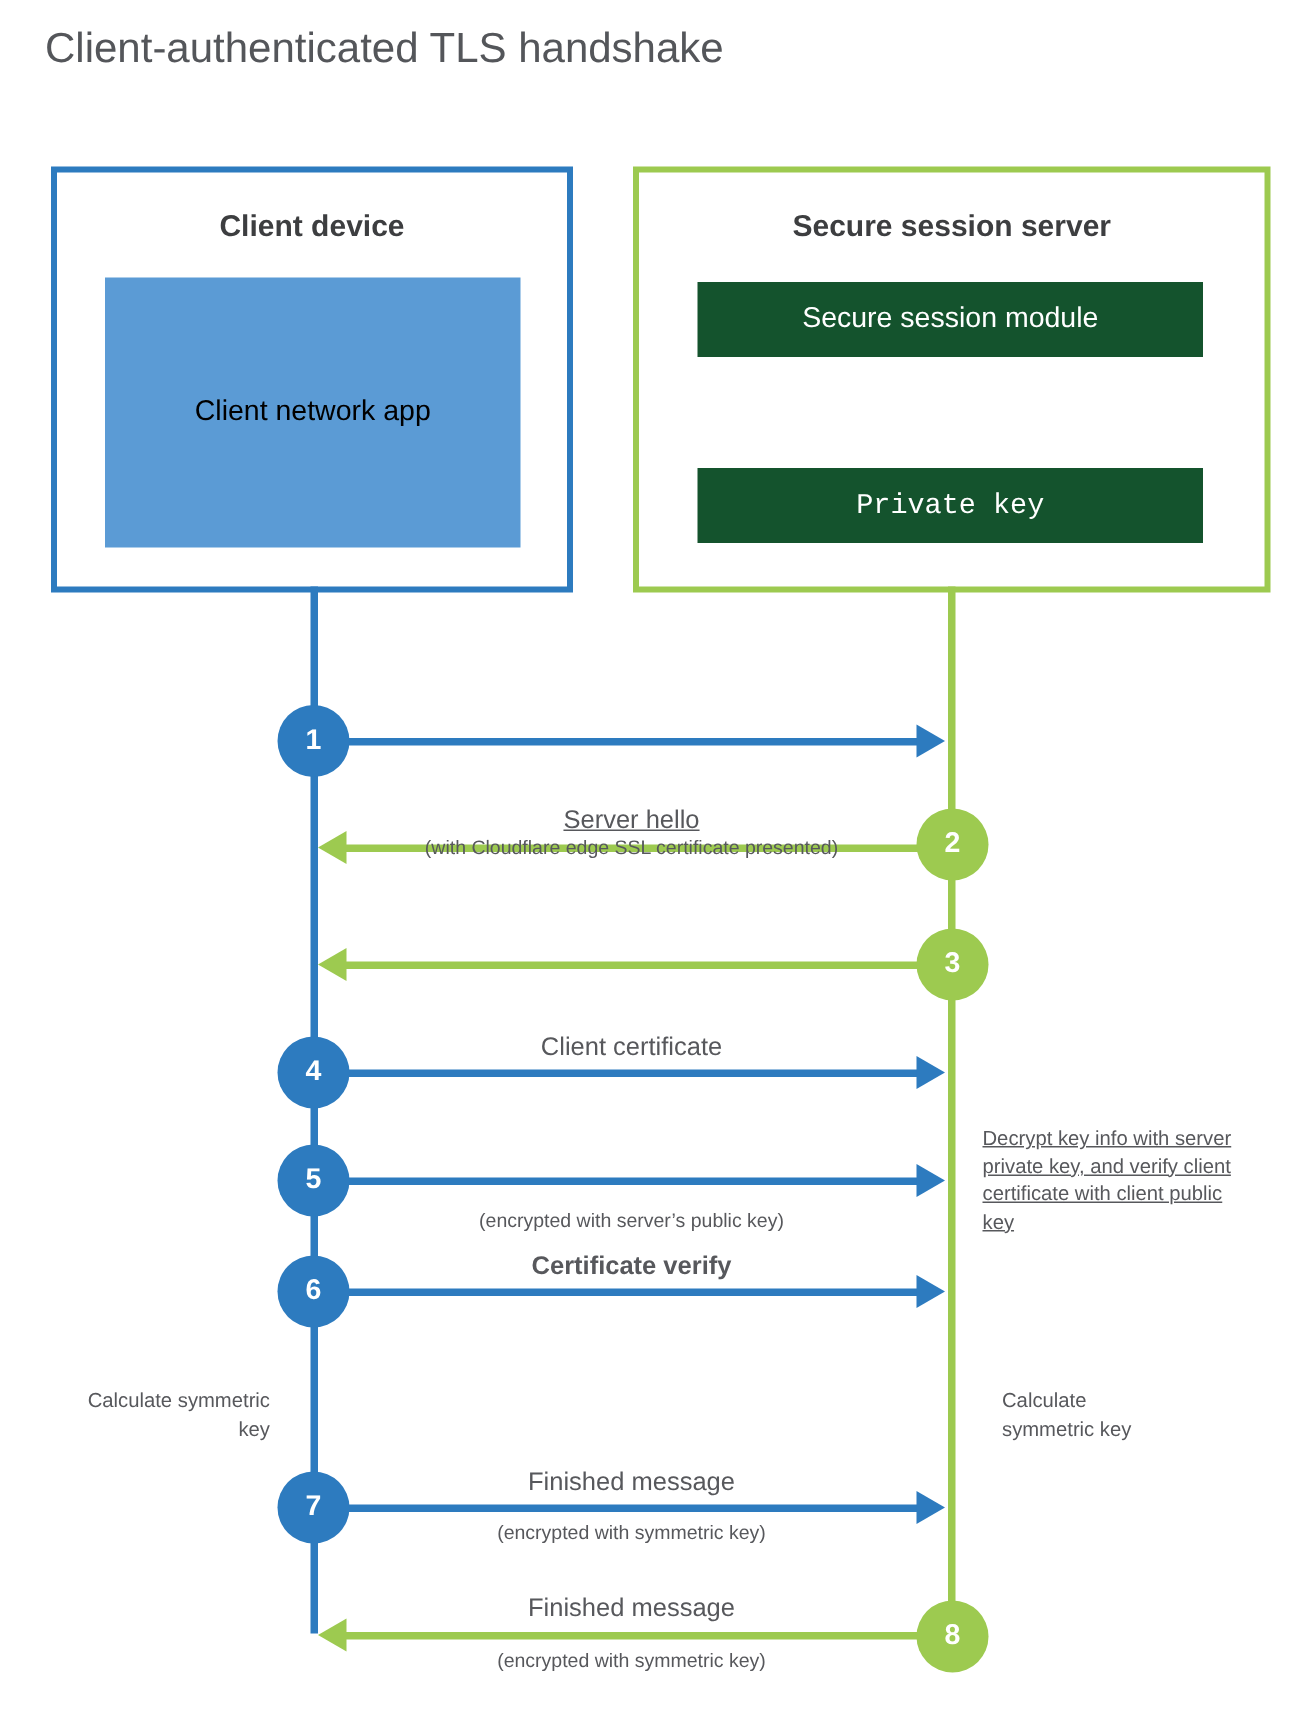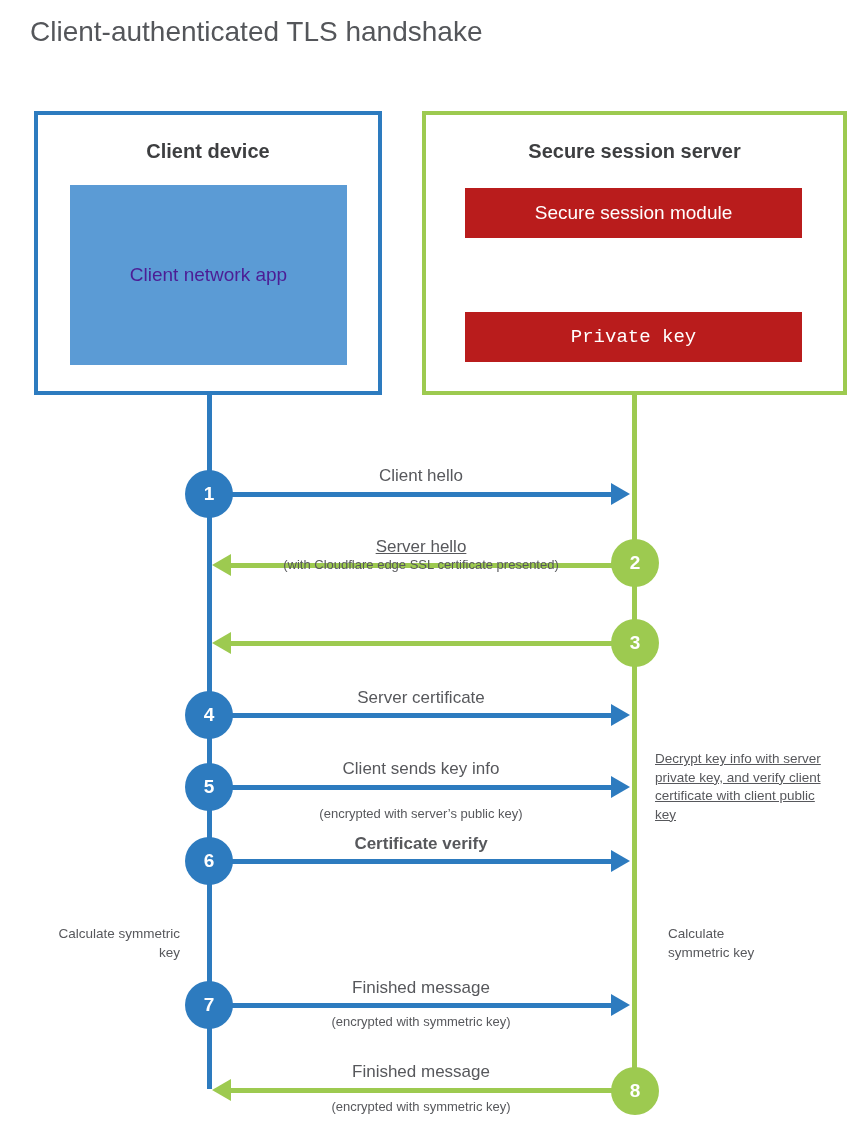--- a/index.html
+++ b/index.html
@@ -9,23 +9,23 @@
   .page-title { position:absolute; left:30px; top:16px; font-size:28px; font-weight:300; color:#54565a; }
 
   
   .box { position:absolute; top:111px; height:284px; background:#fff; text-align:center; z-index:1; }
   .client-box { left:34px; width:348px; border:4px solid #2d7bbf; }
   .server-box { left:422px; width:425px; border:4px solid #9dca50; }
   .box-title { margin-top:25px; font-size:20px; font-weight:bold; color:#3d3e40; }
 
   .app-rect { position:absolute; left:70px; top:185px; width:277px; height:180px; background:#5b9bd5;
               display:flex; align-items:center; justify-content:center; z-index:2; }
-  .app-rect span { display:inline-block; max-width:180px; color:#4c1d95; font-size:19px; line-height:26px; text-align:center; }
+  .app-rect span { display:inline-block; max-width:180px; color:#000000; font-size:19px; line-height:26px; text-align:center; }
 
-  .bar { position:absolute; left:465px; width:337px; height:50px; background:#b91c1c;
+  .bar { position:absolute; left:465px; width:337px; height:50px; background:#14532d;
          display:flex; align-items:center; justify-content:center; color:#fff; font-size:19px; z-index:2; }
   .bar1 { top:188px; } .bar2 { top:250px; } .bar3 { top:312px;font-family:Liberation Mono, monospace; }
 
   
   .lifeline { position:absolute; width:5px; z-index:1; }
   .lifeline.blue  { left:207px; top:391px; height:698px; background:#2d7bbf; }
   .lifeline.green { left:632px; top:391px; height:702px; background:#9dca50; }
 
   
   .circle { position:absolute; width:48px; height:48px; border-radius:50%; z-index:3;
@@ -88,41 +88,39 @@
   <div class="bar bar3">
     <span>Private key</span>
   </div>
 
   <div class="lifeline blue"></div>
   <div class="lifeline green"></div>
 
   <div class="hline blue l1"></div>
   <div class="ahead right h1"></div>
   <div class="circle blue c1">1</div>
-  <div class="msg m1">Client hello</div>
 
   <div class="hline green l2"></div>
   <div class="ahead left h2"></div>
   <div class="circle green c2">2</div>
   <div class="msg m2">Server hello</div>
   <div class="sub s2">(with Cloudflare edge SSL certificate presented)</div>
 
   <div class="hline green l3"></div>
   <div class="ahead left h3"></div>
   <div class="circle green c3">3</div>
 
   <div class="hline blue l4"></div>
   <div class="ahead right h4"></div>
   <div class="circle blue c4">4</div>
-  <div class="msg m4">Server certificate</div>
+  <div class="msg m4">Client certificate</div>
 
   <div class="hline blue l5"></div>
   <div class="ahead right h5"></div>
   <div class="circle blue c5">5</div>
-  <div class="msg m5">Client sends key info</div>
   <div class="sub s5">(encrypted with server’s public key)</div>
 
   <div class="hline blue l6"></div>
   <div class="ahead right h6"></div>
   <div class="circle blue c6">6</div>
   <div class="msg m6">Certificate verify</div>
 
   <div class="hline blue l7"></div>
   <div class="ahead right h7"></div>
   <div class="circle blue c7">7</div>

